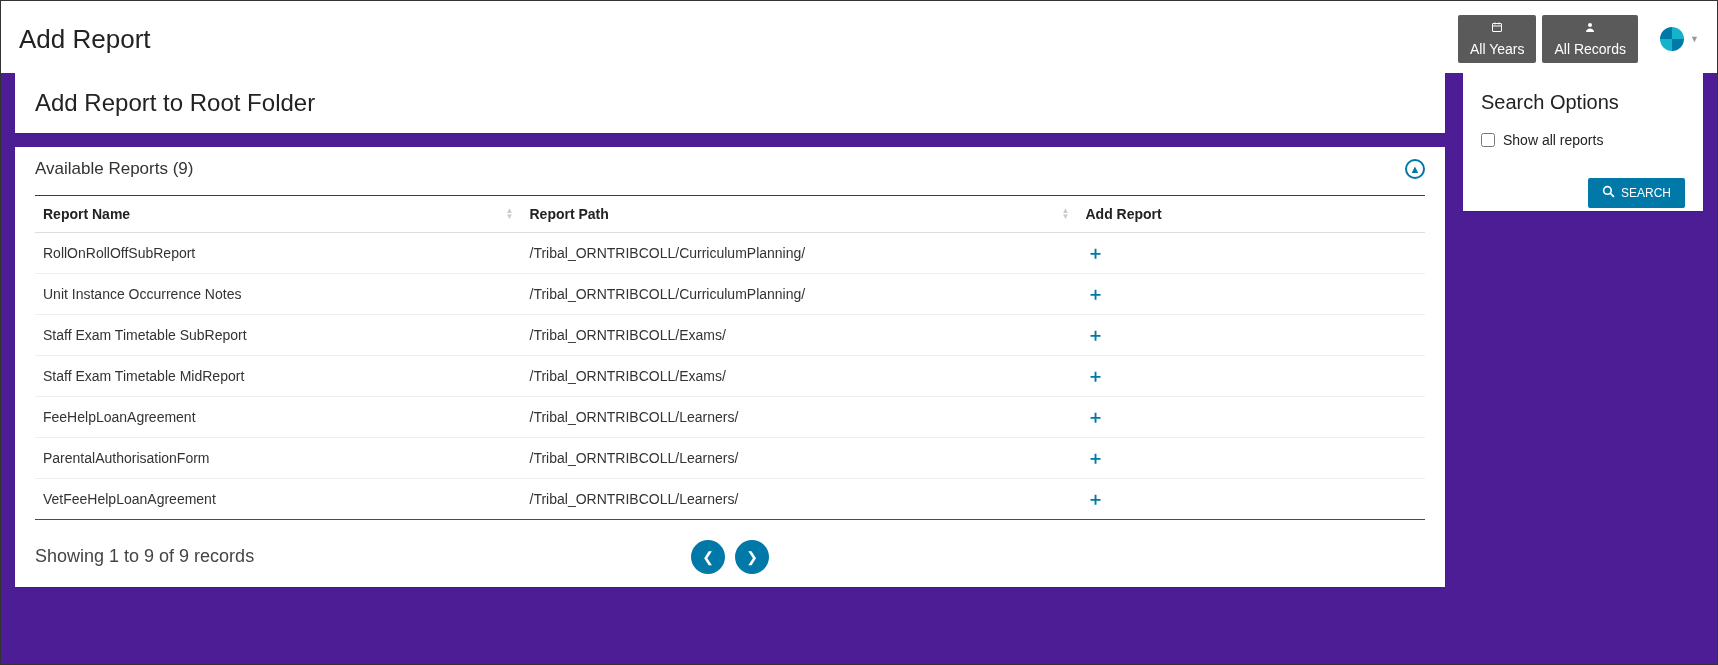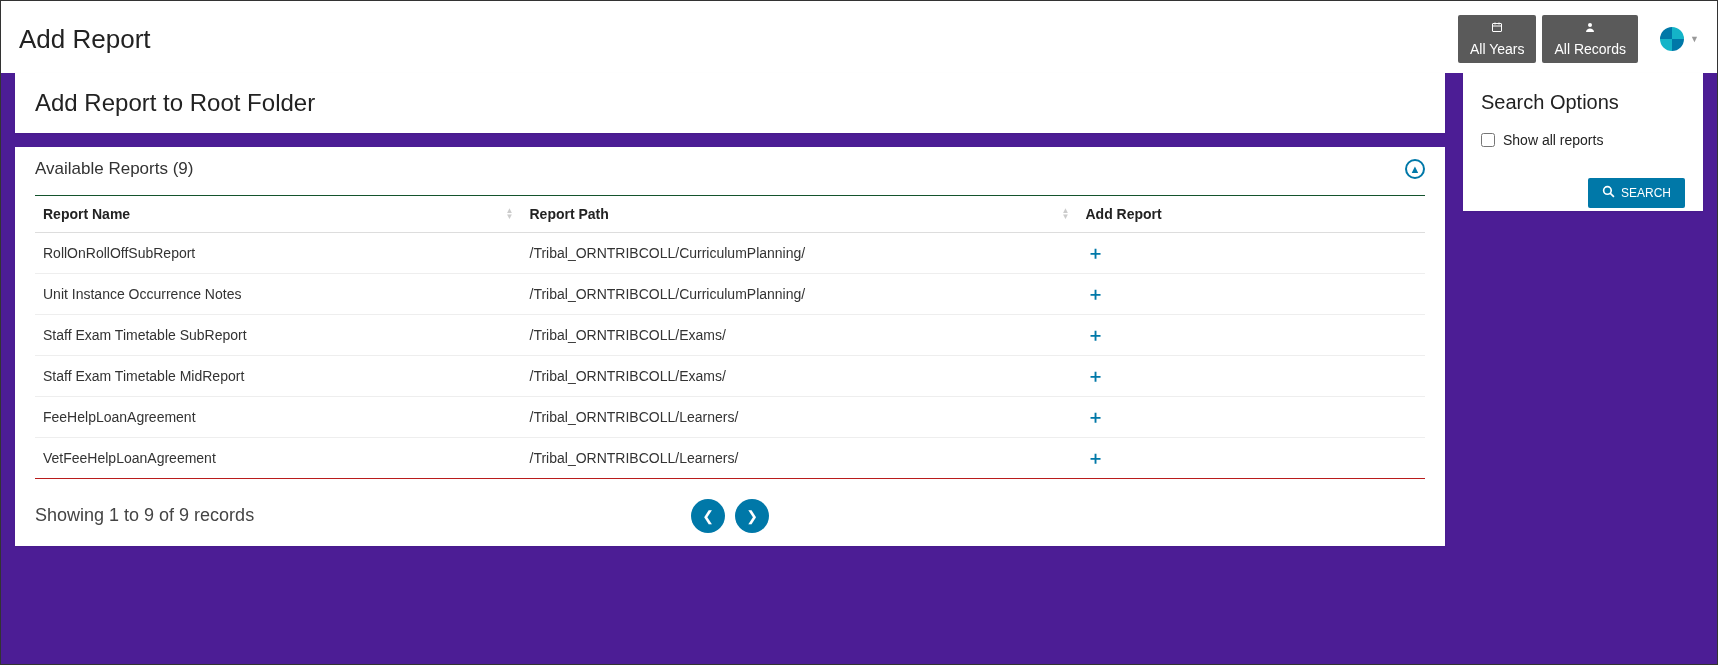--- a/index.html
+++ b/index.html
@@ -297,20 +297,25 @@
                   <td>Staff Exam Timetable MidReport</td>
                   <td>/Tribal_ORNTRIBCOLL/Exams/</td>
                   <td><span class="add-icon"><span>＋</span></span></td>
                 </tr>
                 <tr>
                   <td>FeeHelpLoanAgreement</td>
                   <td>/Tribal_ORNTRIBCOLL/Learners/</td>
                   <td><span class="add-icon"><span>＋</span></span></td>
                 </tr>
                 <tr>
+                  <td>ParentalAuthorisationForm</td>
+                  <td>/Tribal_ORNTRIBCOLL/Learners/</td>
+                  <td><span class="add-icon"><span>＋</span></span></td>
+                </tr>
+                <tr>
                   <td>VetFeeHelpLoanAgreement</td>
                   <td>/Tribal_ORNTRIBCOLL/Learners/</td>
                   <td><span class="add-icon"><span>＋</span></span></td>
                 </tr>
               </tbody>
           </table>
         </div>
 
         <div class="table-footer">
           <div class="records-info">Showing 1 to 9 of 9 records</div>

